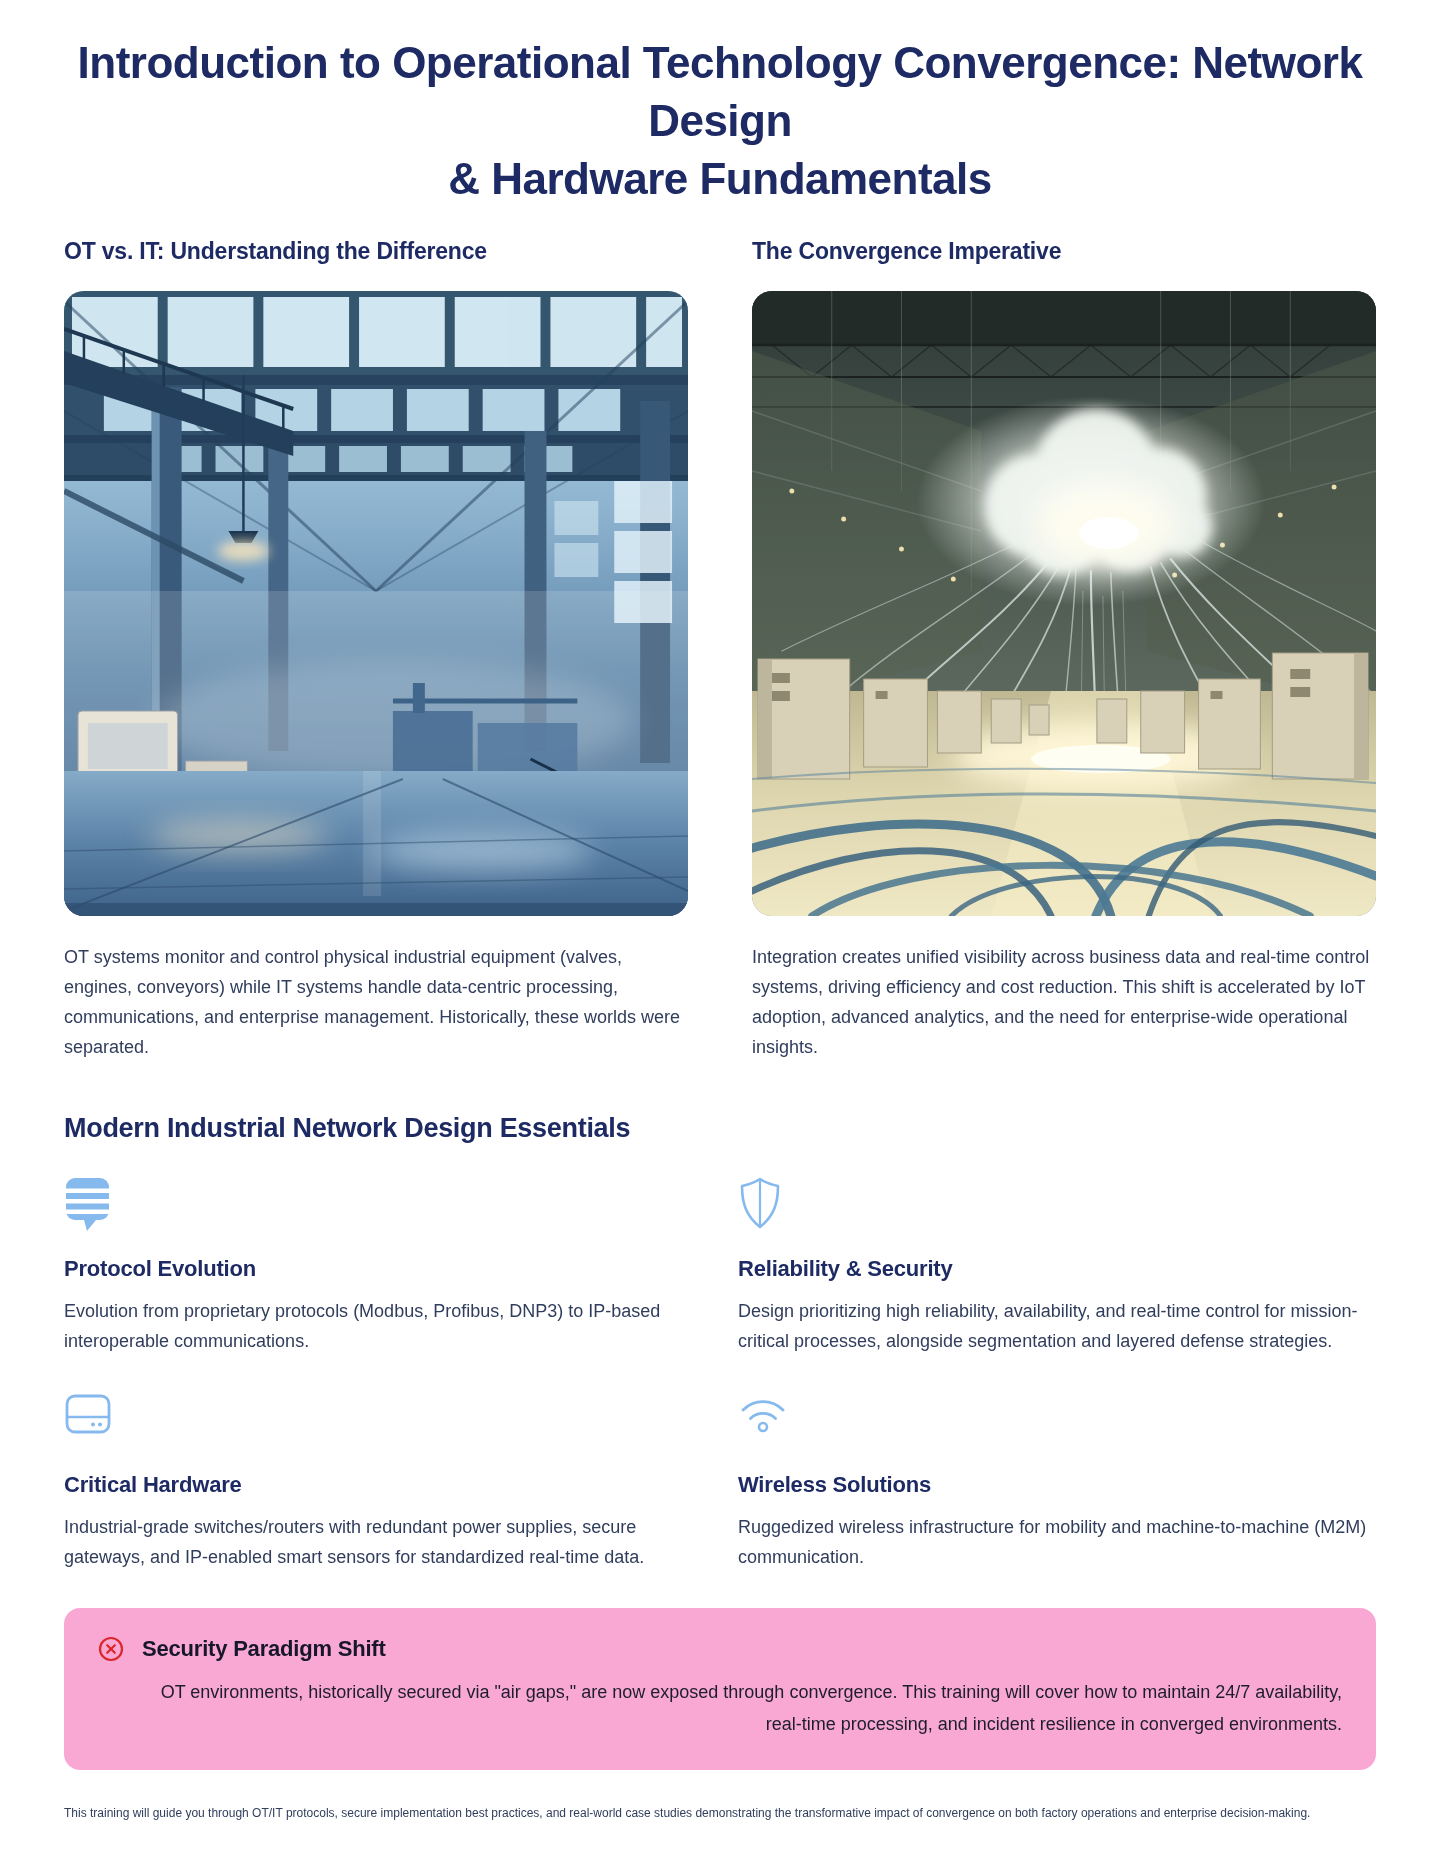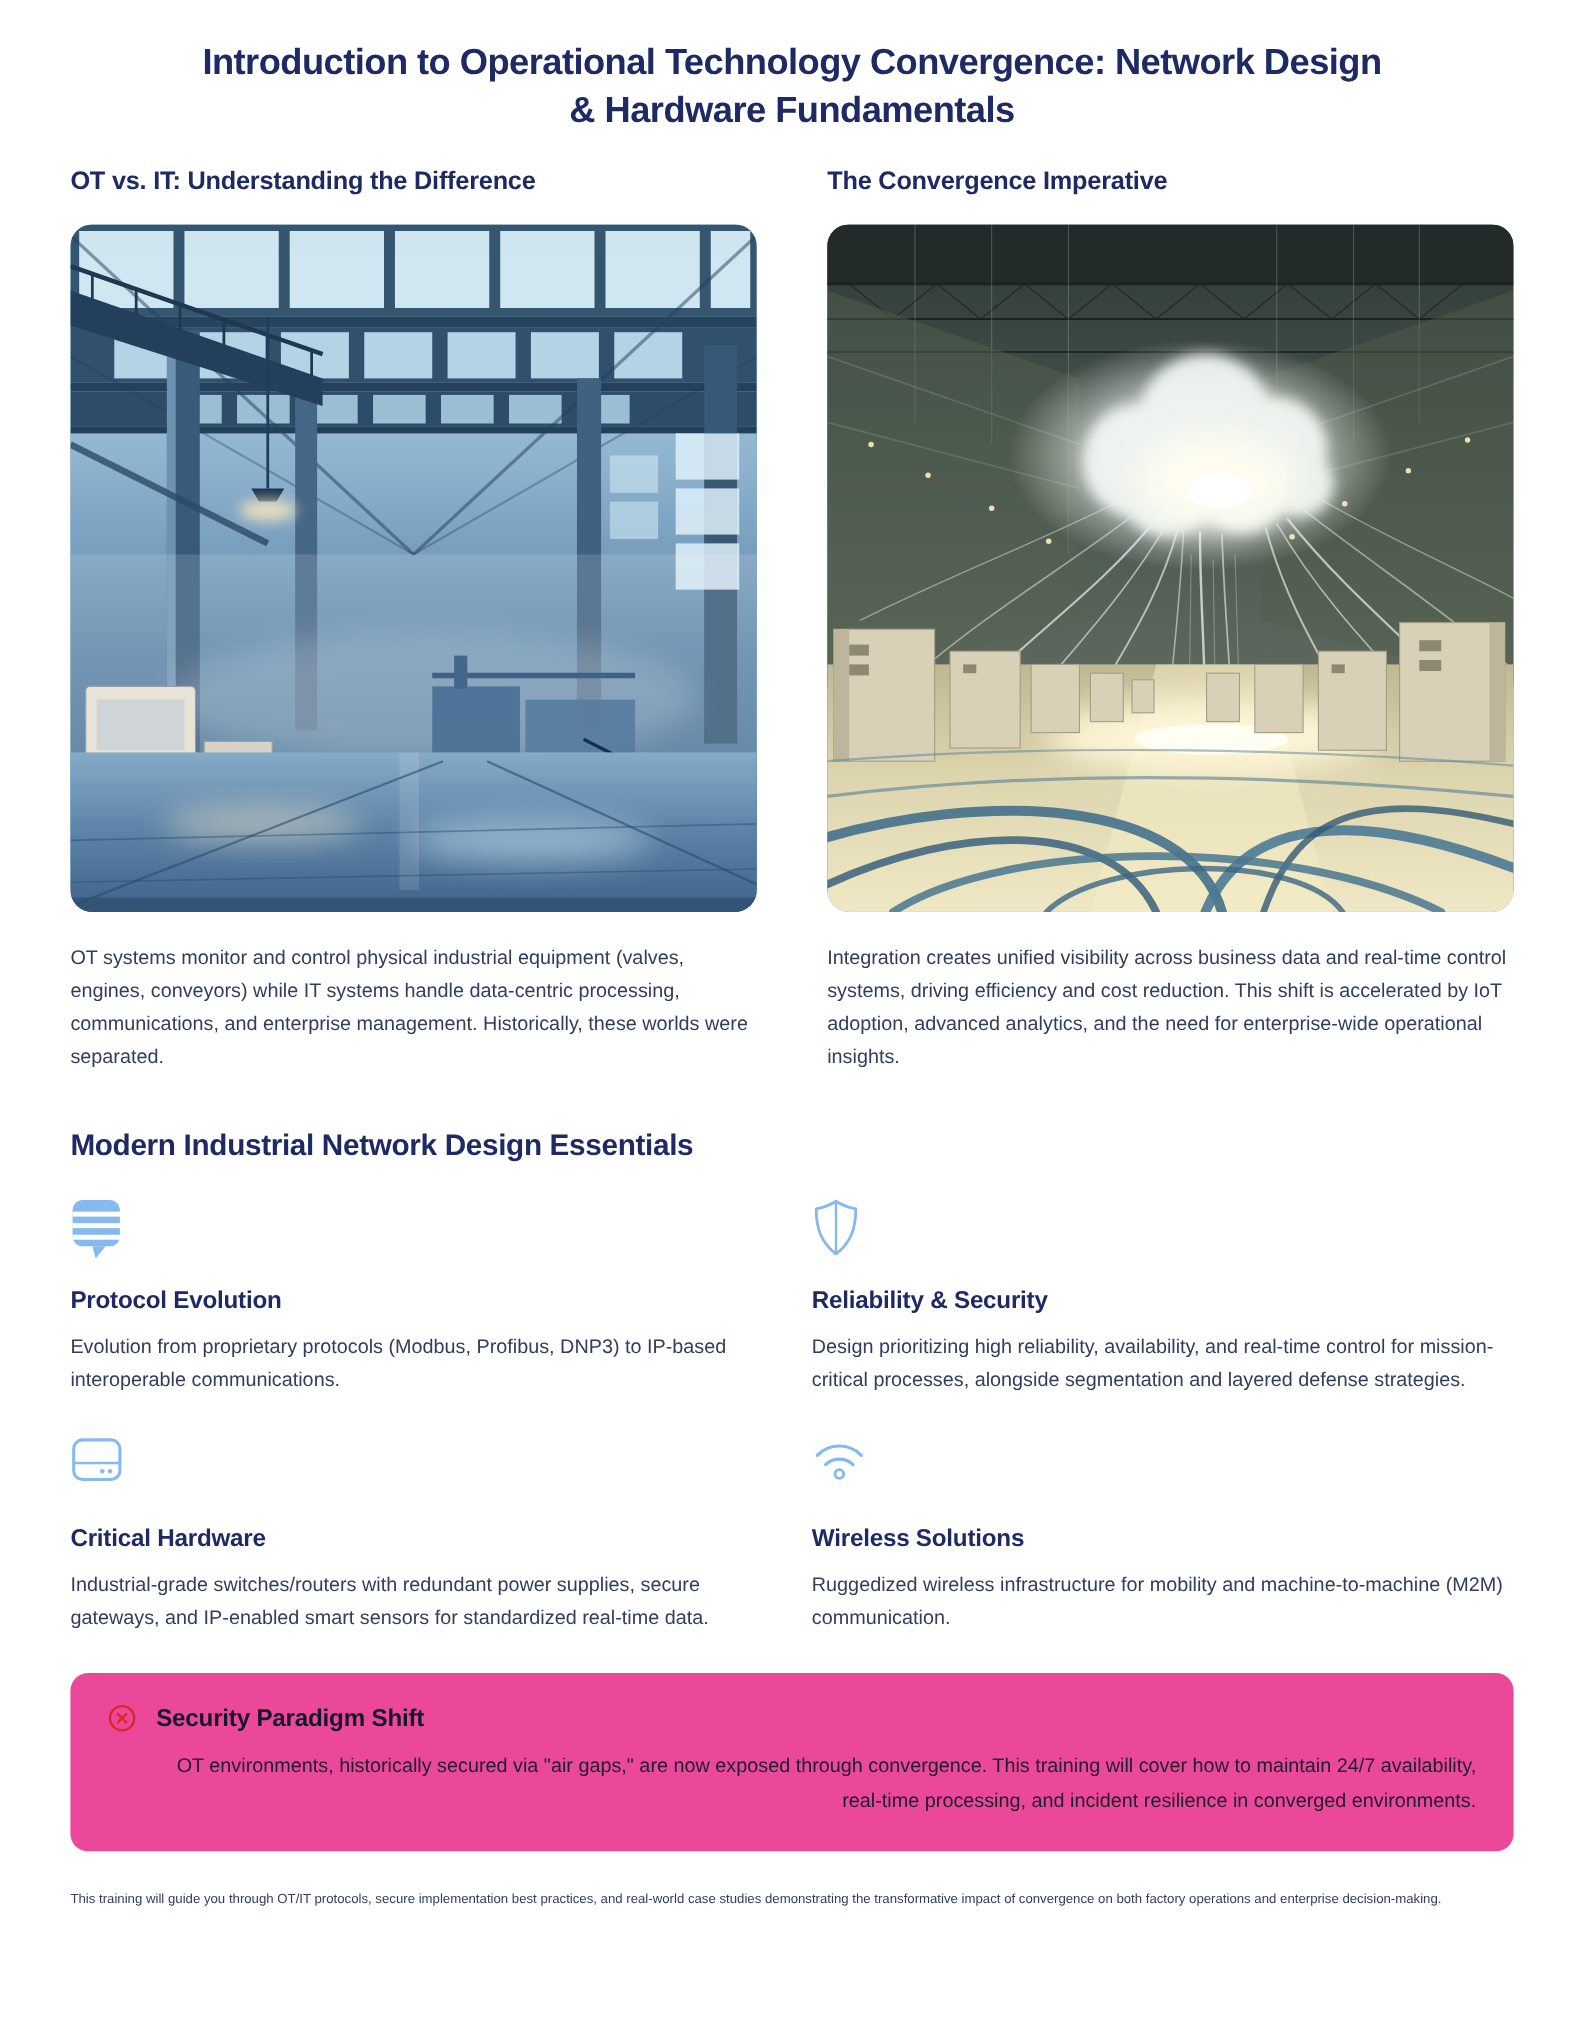--- a/index.html
+++ b/index.html
@@ -1,29 +1,29 @@
 <!DOCTYPE html>
 <html><head>
 <meta charset="utf-8">
 <style>
   html,body{margin:0;padding:0;background:#ffffff;}
   body{width:1440px;font-family:"Liberation Sans",sans-serif;color:#303d5c;-webkit-font-smoothing:antialiased;}
   .page{padding:34px 64px 24px;}
-  .title{color:#1d2a63;font-size:33px;line-height:1.32;font-weight:700;text-align:center;margin:0 auto;letter-spacing:-0.5px;}
+  .title{color:#1d2a63;font-size:44px;line-height:1.32;font-weight:700;text-align:center;margin:0 auto;letter-spacing:-0.5px;}
   .cols{display:grid;grid-template-columns:1fr 1fr;column-gap:64px;margin-top:30px;}
   .col h2{color:#1d2a63;font-size:23px;font-weight:700;margin:0 0 26px;letter-spacing:-0.2px;}
   .img-card{height:625px;border-radius:20px;overflow:hidden;background:#6d94b4;}
   .img-card svg{width:100%;height:100%;display:block;}
   .col p.body{font-size:18px;line-height:30px;margin:26px 0 0;}
   .essentials-heading{color:#1d2a63;font-size:27px;font-weight:700;margin:51px 0 0;letter-spacing:-0.3px;}
   .features{display:grid;grid-template-columns:1fr 1fr;column-gap:58px;row-gap:40px;margin-top:32px;gap:36px;}
   .feature .icon{height:56px;display:flex;align-items:flex-start;}
   .feature h3{color:#1d2a63;font-size:22px;font-weight:700;margin:24px 0 14px;letter-spacing:-0.2px;}
   .feature p{font-size:18px;line-height:30px;margin:0;}
-  .alert{background:#ec4899;border-radius:16px;margin-top:36px;padding:28px 34px 30px;}
+  .alert{background:#f9a8d4;border-radius:16px;margin-top:36px;padding:28px 34px 30px;}
   .alert-head{display:flex;align-items:center;gap:18px;}
   .alert-title{color:#17172b;font-size:22px;font-weight:700;letter-spacing:-0.2px;}
   .alert-body{color:#1d1d2e;font-size:18px;line-height:32px;margin:14px 0 0 44px;text-align:right;}
   .footer-text{font-size:12px;line-height:31px;margin:28px 0 0;}
 </style>
 </head>
 <body>
 
 <div class="page">
 

